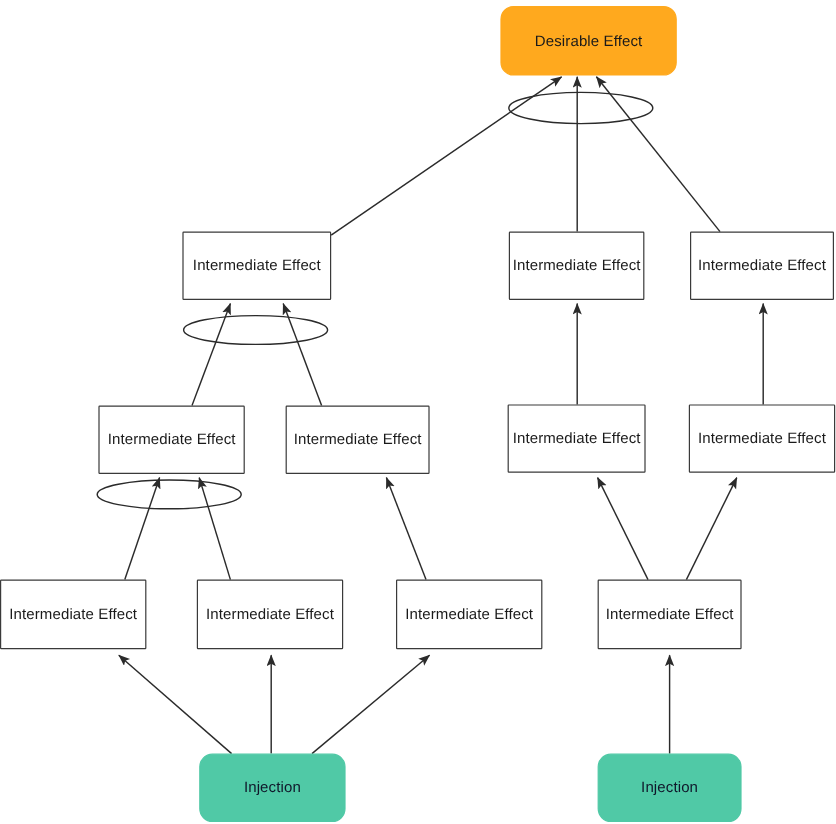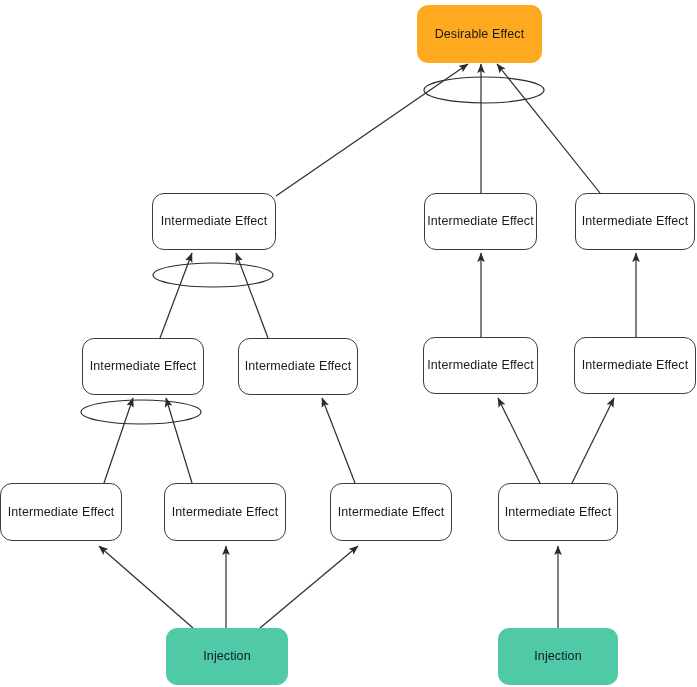--- a/index.html
+++ b/index.html
@@ -24,21 +24,21 @@
     width: 697px;
     height: 687px;
   }
   .node {
     position: absolute;
     box-sizing: border-box;
     display: flex;
     align-items: center;
     justify-content: center;
     text-align: center;
-    border-radius: 12px;
+    border-radius: 1px;
     font-size: 12.5px;
     line-height: 1.2;
     letter-spacing: 0.1px;
     z-index: 3;
   }
   .node.effect {
     background: #ffffff;
     border: 1.3px solid #3a3a3a;
     color: #1a1a1a;
   }
@@ -85,21 +85,21 @@
         <path d="M 558 628 L 558 546" fill="none" stroke="#2b2b2b" stroke-width="1.2" marker-end="url(#arrowhead)"></path>
       </g>
     <g id="and-connectors">
         <ellipse cx="484" cy="90" rx="60" ry="13" fill="none" stroke="#2b2b2b" stroke-width="1.2"></ellipse>
         <ellipse cx="213" cy="275" rx="60" ry="12" fill="none" stroke="#2b2b2b" stroke-width="1.2"></ellipse>
         <ellipse cx="141" cy="412" rx="60" ry="12" fill="none" stroke="#2b2b2b" stroke-width="1.2"></ellipse>
       </g>
   </svg>
 
   <div id="node-layer">
-      <div class="node goal" style="left: 417px; top: 5px; width: 125px; height: 58px;">
+      <div class="node goal" style="left: 417px; top: 5px; width: 147px; height: 58px;">
         <span>Desirable Effect</span>
       </div>
       <div class="node effect" style="left: 152px; top: 193px; width: 124px; height: 57px;">
         <span>Intermediate Effect</span>
       </div>
       <div class="node effect" style="left: 424px; top: 193px; width: 113px; height: 57px;">
         <span>Intermediate Effect</span>
       </div>
       <div class="node effect" style="left: 575px; top: 193px; width: 120px; height: 57px;">
         <span>Intermediate Effect</span>

